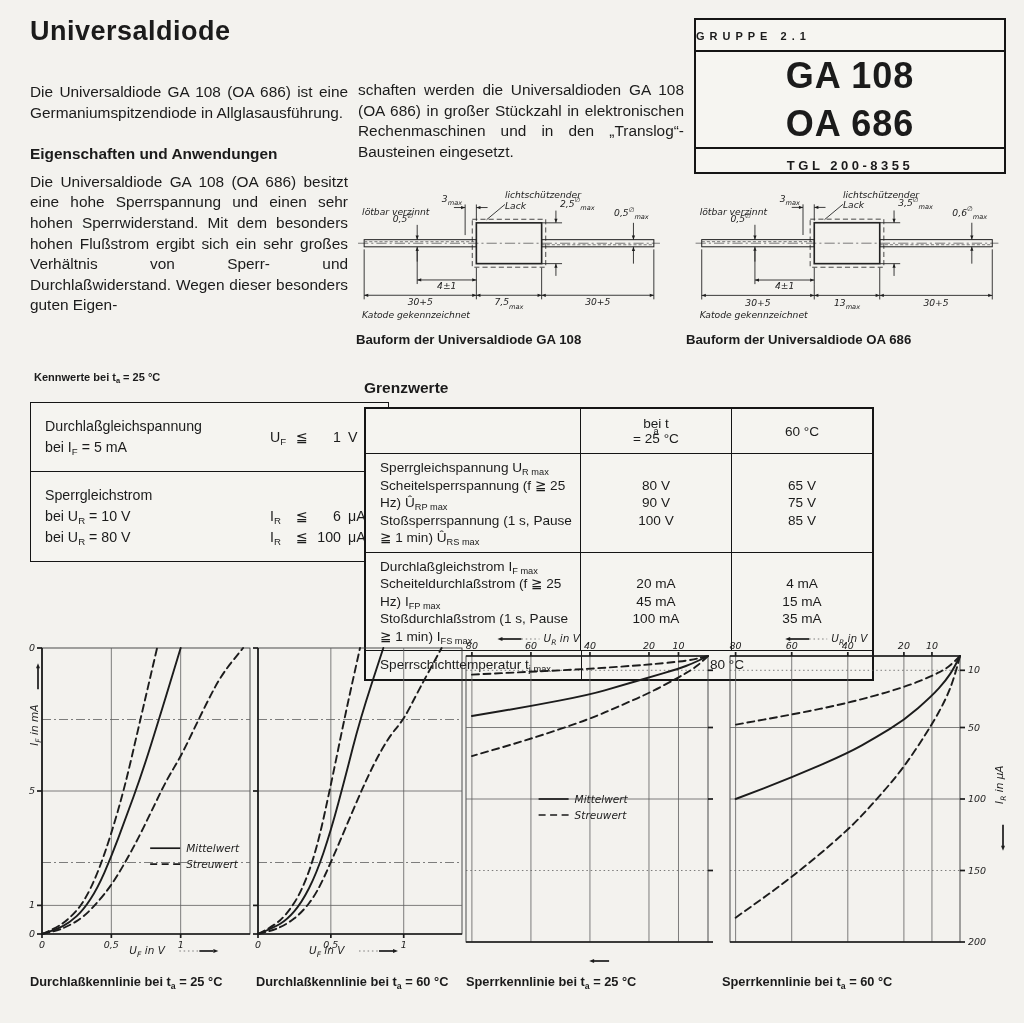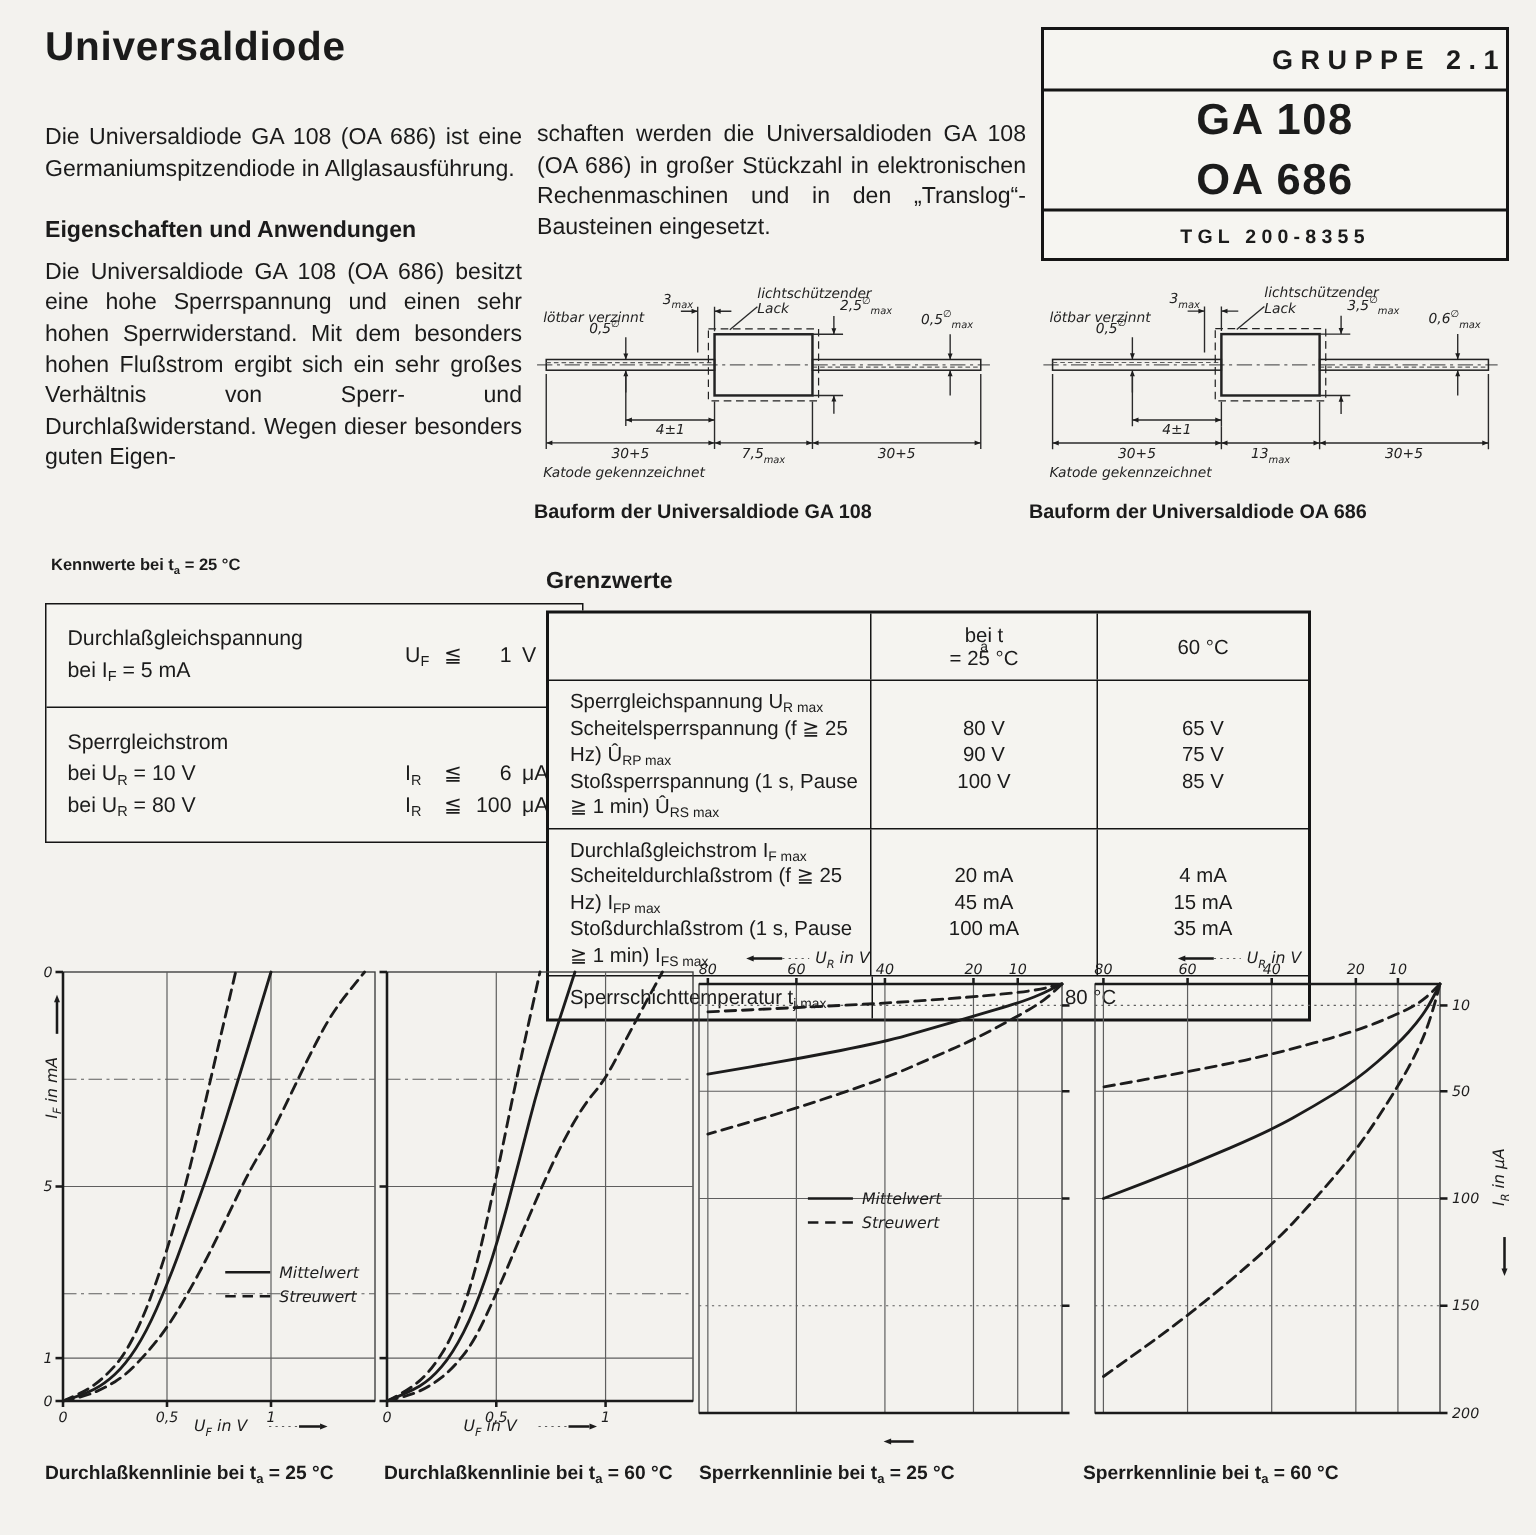--- a/index.html
+++ b/index.html
@@ -7,24 +7,24 @@
         font-family:"Liberation Sans","DejaVu Sans",sans-serif;overflow:hidden;}
   sub{font-size:68%;vertical-align:-0.32em;line-height:0;}
   .abs{position:absolute;}
   .h1{left:30px;top:16px;font-size:27px;font-weight:bold;letter-spacing:.5px;}
   .col{font-size:15.4px;line-height:20.6px;text-align:justify;}
   .subhead{font-weight:bold;font-size:15.4px;margin:0 0 7px 0;text-align:left;}
   .gap{height:21px;}
   
   .typebox{left:694px;top:18px;width:312px;height:156px;border:2.5px solid #151515;
            display:flex;flex-direction:column;background:#f6f5f1;box-sizing:border-box;}
-  .tb1{border-bottom:2.5px solid #151515;text-align:right;font-weight:bold;font-size:18px;
+  .tb1{border-bottom:2.5px solid #151515;text-align:left;font-weight:bold;font-size:11px;
        letter-spacing:5px;padding:10px 0 8px;}
-  .tb2{flex:1;display:flex;flex-direction:column;justify-content:space-between;align-items:center;
-       font-size:29px;font-weight:bold;line-height:1.32;letter-spacing:1px;}
+  .tb2{flex:1;display:flex;flex-direction:column;justify-content:center;align-items:center;
+       font-size:36px;font-weight:bold;line-height:1.32;letter-spacing:1px;}
   .tb3{border-top:2.5px solid #151515;text-align:center;font-weight:bold;font-size:13px;
        letter-spacing:3.5px;padding:9px 0 7px;}
   
   .bauform{top:190px;}
   .bf-cap{font-weight:bold;font-size:13.2px;margin-top:5px;}
   text.dlbl{font-style:italic;font-size:9px;fill:#222;font-family:"DejaVu Sans",sans-serif;}
   line.thin{stroke:#2a2a2a;stroke-width:0.9;}
   line.grid{stroke:#5e5e5e;stroke-width:0.8;}
   line.axm{stroke:#1a1a1a;stroke-width:1.7;}
   

